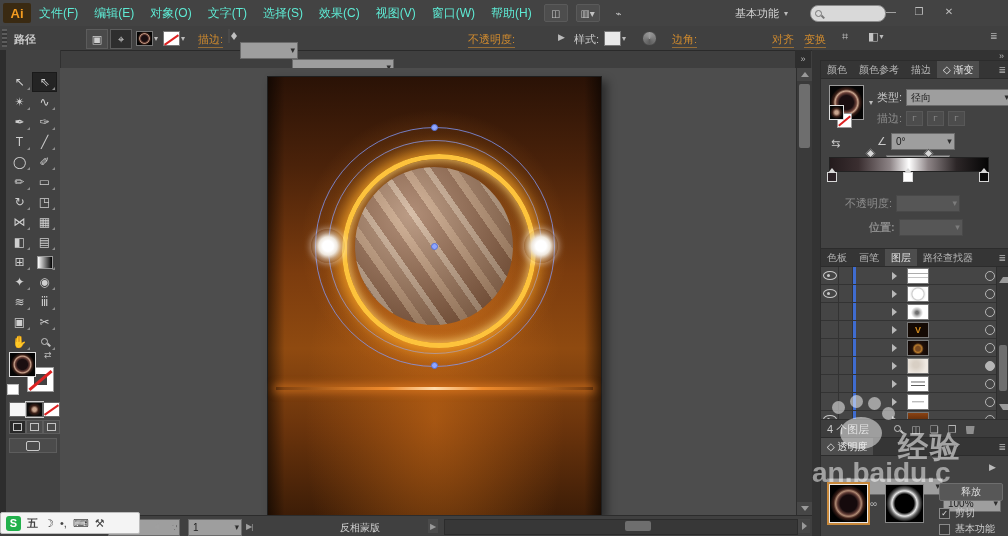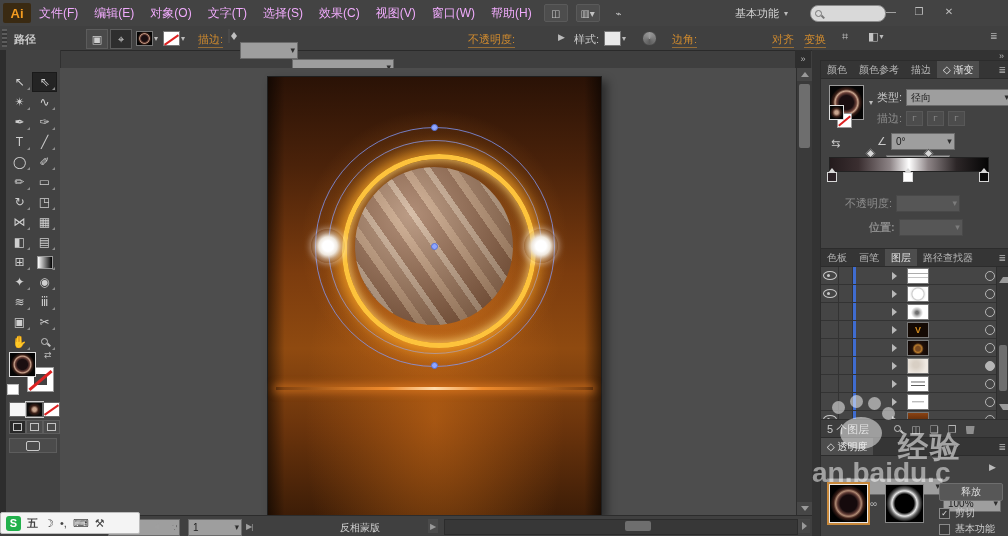--- a/index.html
+++ b/index.html
@@ -5,21 +5,21 @@
   html,body{margin:0;padding:0;background:#222;}
   #app{position:relative;width:1008px;height:536px;background:#3f3f3f;
        font-family:"Liberation Sans","DejaVu Sans",sans-serif;font-size:11px;color:#cfcfcf;
        overflow:hidden;user-select:none;}
   .abs{position:absolute;}
   .row{display:flex;align-items:center;}
 
   
   #menubar{left:0;top:0;width:1008px;height:26px;background:#434343;border-bottom:1px solid #2c2c2c;display:flex;align-items:center;}
   #ai-logo{width:28px;height:20px;margin-left:3px;background:#3a2a12;color:#f49c20;font-weight:bold;font-size:13px;display:flex;align-items:center;justify-content:center;border-radius:2px;}
-  .menu-item{padding:0 8px;color:#f0abfc;font-size:12px;white-space:nowrap;}
+  .menu-item{padding:0 8px;color:#5eead4;font-size:12px;white-space:nowrap;}
   .mb-icon{width:22px;height:16px;margin:0 4px;background:#4d4d4d;border:1px solid #5a5a5a;color:#c2c2c2;font-size:10px;display:flex;align-items:center;justify-content:center;border-radius:2px;}
   #workspace-btn{position:absolute;left:735px;top:5px;height:16px;color:#d0d0d0;font-size:11px;display:flex;align-items:center;gap:4px;}
   #searchbox{position:absolute;left:810px;top:5px;width:66px;height:15px;background:#d9d9d9;border-radius:8px;border:1px solid #8a8a8a;display:flex;align-items:center;padding:0 4px;}
   .winbtn{position:absolute;top:4px;width:22px;height:14px;color:#bdbdbd;font-size:10px;display:flex;align-items:center;justify-content:center;}
   
   .mag{position:relative;width:8px;height:8px;display:inline-block;}
   .mag::before{content:"";position:absolute;left:0;top:0;width:5px;height:5px;border:1.5px solid #777;border-radius:50%;}
   .mag::after{content:"";position:absolute;left:6px;top:6px;width:4px;height:1.5px;background:#777;transform:rotate(45deg);}
   .mag.lt::before{border-color:#c5c5c5;}
   .mag.lt::after{background:#c5c5c5;}
@@ -511,21 +511,21 @@
             <span class="lthumb t9"></span>
           <span class="tgt"></span>
         </div>
         <div id="lscroll">
           <span class="lsarr up"></span>
           <span id="lthumbv"></span>
           <span class="lsarr dn"></span>
         </div>
       </div>
       <div class="lfoot">
-        <span class="glabel">5 个图层</span>
+        <span class="glabel">4 个图层</span>
         <span class="mag lt" style="margin-left:16px;"></span>
         <span class="lficon">◫</span>
         <span class="lficon">❏</span>
         <span class="lficon">❐</span>
         <span class="trash"></span>
       </div>
     </div>
 
     <div class="panel" style="top:387px;height:98px;">
       <div class="ptabs">

